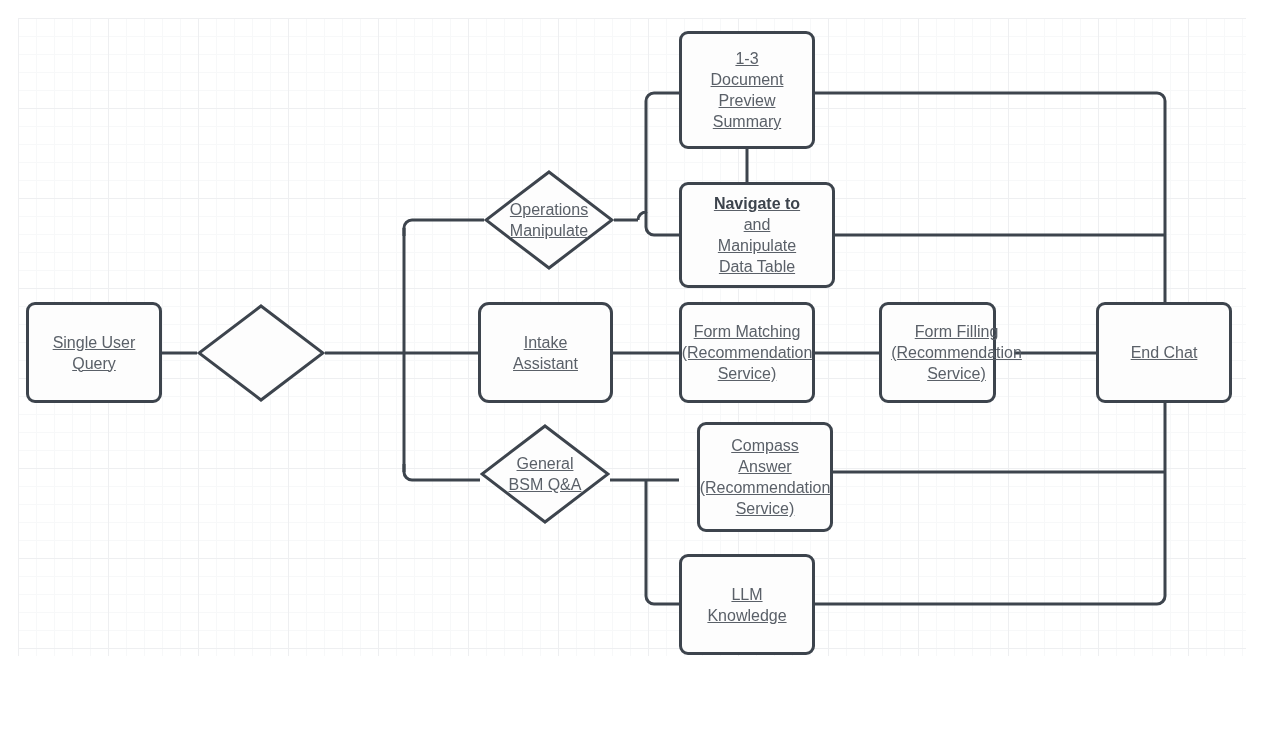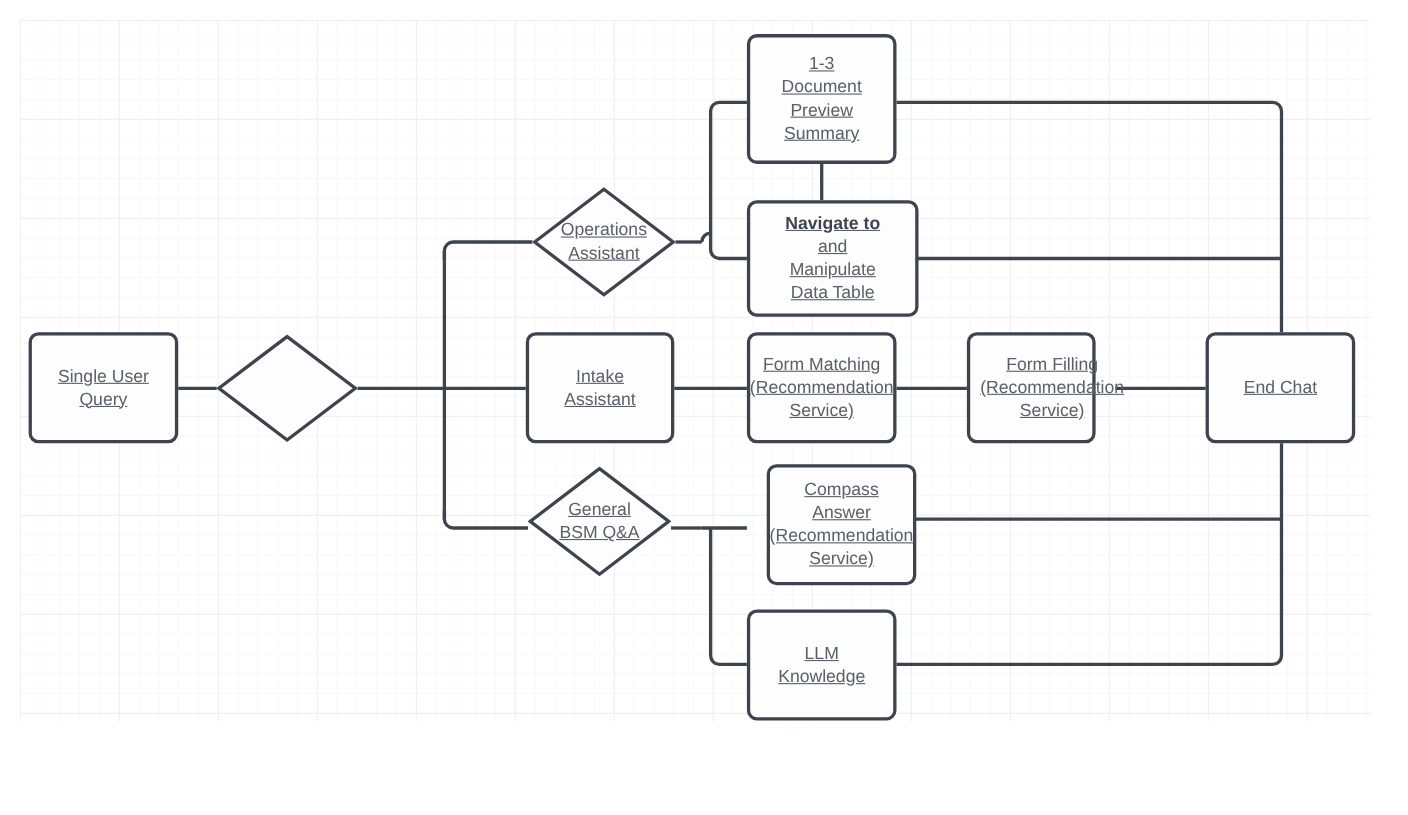--- a/index.html
+++ b/index.html
@@ -147,24 +147,24 @@
     <svg class="diamond-shape" viewBox="0 0 128 98" preserveAspectRatio="none">
       <polygon points="64,2 126,49 64,96 2,49" fill="#fdfdfd" stroke="#3d444d" stroke-width="3" stroke-linejoin="miter"></polygon>
     </svg>
   </div>
 
   <div class="node node-diamond" style="left:484px; top:170px; width:130px; height:100px;">
     <svg class="diamond-shape" viewBox="0 0 130 100" preserveAspectRatio="none">
       <polygon points="65,2 128,50 65,98 2,50" fill="#fdfdfd" stroke="#3d444d" stroke-width="3" stroke-linejoin="miter"></polygon>
     </svg>
     <span class="node-label diamond-text">Operations
-Assistant</span>
-  </div>
-
-  <div class="node node-box" style="left:478px; top:302px; width:135px; height:101px;">
+Manipulate</span>
+  </div>
+
+  <div class="node node-box" style="left:478px; top:302px; width:135px; height:101px;border-radius:11px;">
     <span class="node-label">Intake
 Assistant</span>
   </div>
 
   <div class="node node-diamond" style="left:480px; top:424px; width:130px; height:100px;align-items:center;">
     <svg class="diamond-shape" viewBox="0 0 130 100" preserveAspectRatio="none">
       <polygon points="65,2 128,50 65,98 2,50" fill="#fdfdfd" stroke="#3d444d" stroke-width="3" stroke-linejoin="miter"></polygon>
     </svg>
     <span class="node-label diamond-text">General
 BSM Q&amp;A</span>

